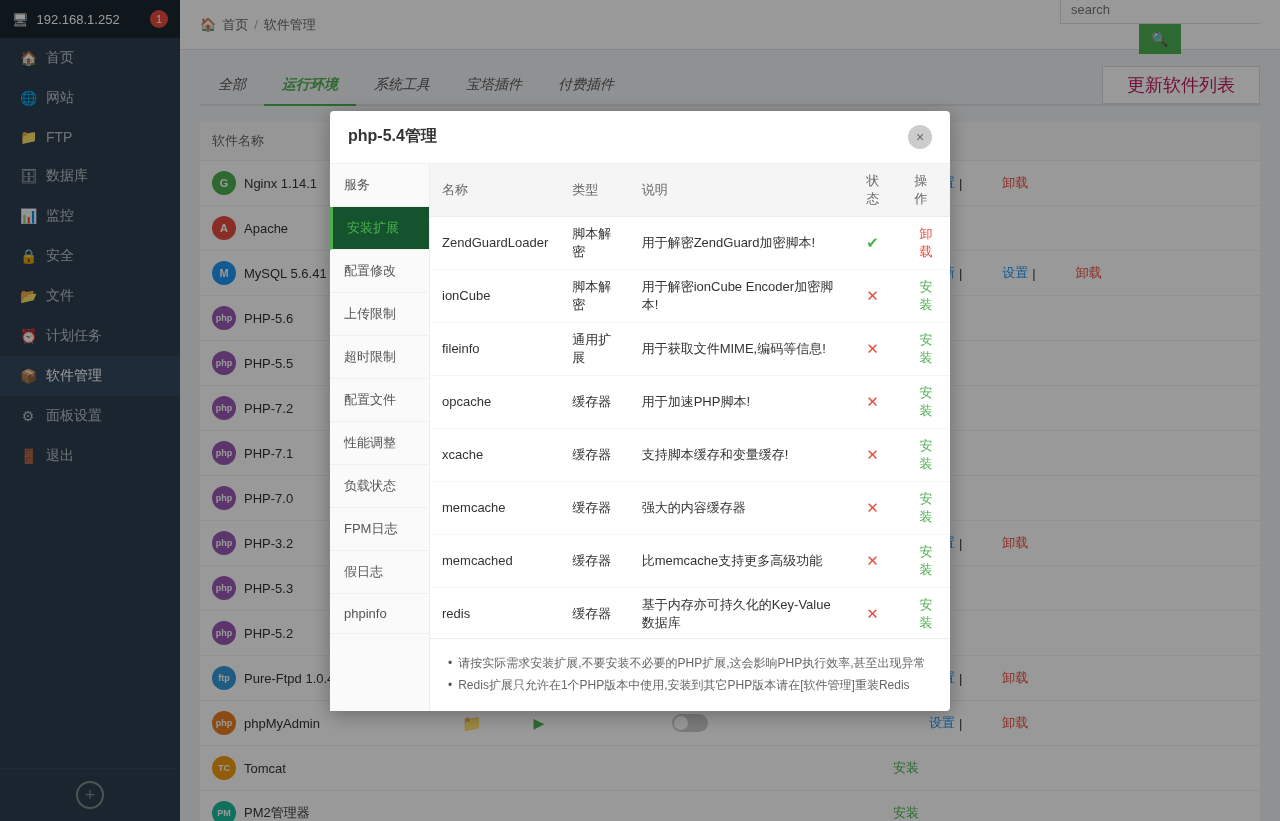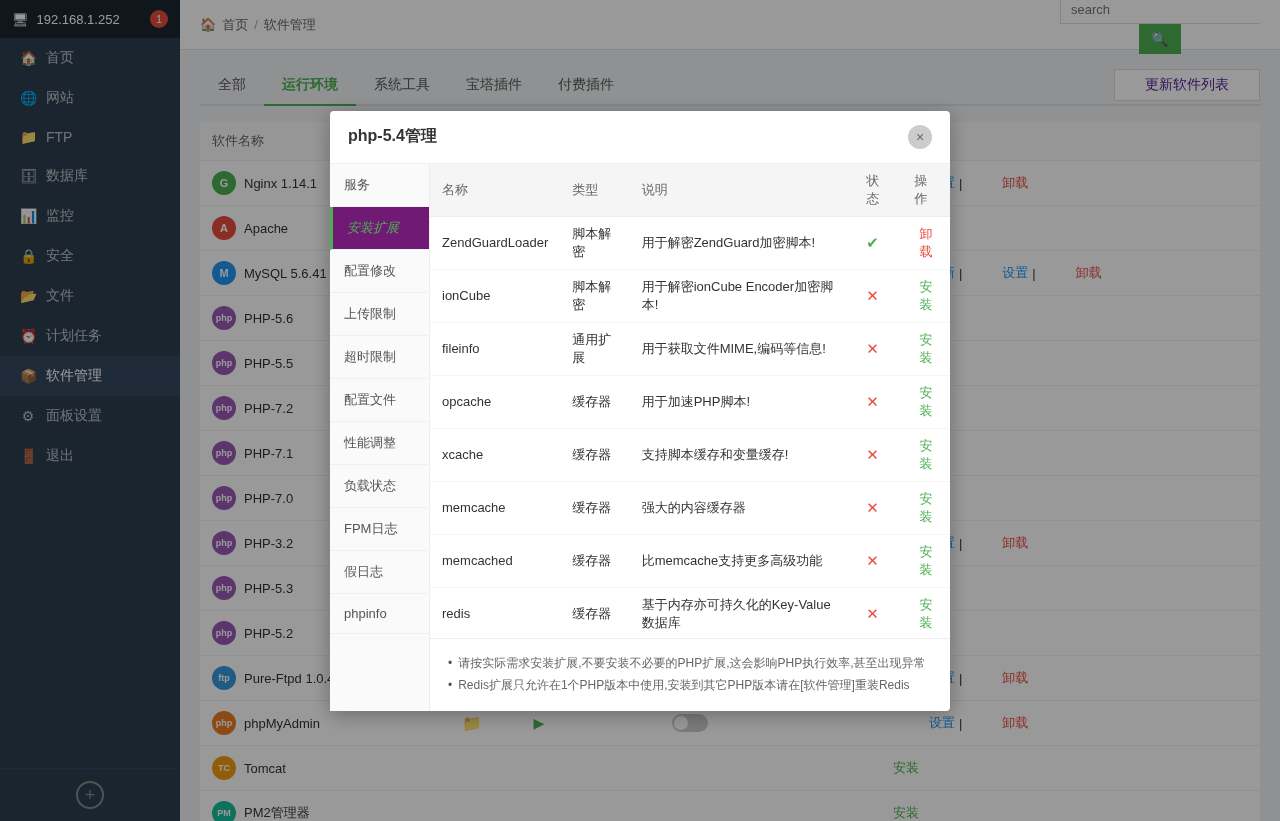--- a/index.html
+++ b/index.html
@@ -84,26 +84,26 @@
     }
 
     
     .content { flex: 1; padding: 16px 20px; overflow-y: auto; position: relative; }
 
     
     .tabs { display: flex; align-items: center; justify-content: space-between; margin-bottom: 16px; border-bottom: 2px solid #e0e0e0; }
     .tab-list { display: flex; gap: 0; }
     .tab {
       padding: 10px 18px; cursor: pointer; font-size: 14px; color: #555;
-      border-bottom: 2px solid transparent; margin-bottom: -2px;
+      border-bottom: 2px solid transparent; margin-bottom: -2px; font-style: italic;
     }
     .tab.active { color: #4caf50; border-bottom-color: #4caf50; font-weight: bold; }
     .tabs-action button {
-      padding: 6px 30px; background: #fff; border: 1px solid #ddd;
-      cursor: pointer; font-size: 14px; color: #4c1d95;
+      padding: 6px 24px; background: #fff; border: 1px solid #ddd;
+      cursor: pointer; font-size: 18px; color: #be185d;
     }
 
     
     .software-table { width: 100%; border-collapse: collapse; background: #fff; }
     .software-table th {
       text-align: left; padding: 10px 12px;
       background: #fafafa; border-bottom: 1px solid #eee;
       color: #666; font-weight: normal; font-size: 13px;
     }
     .software-table td {
@@ -161,21 +161,21 @@
     .modal-body { display: flex; flex: 1; overflow: hidden; justify-content: center; }
     .modal-sidebar {
       width: 100px; border-right: 1px solid #eee;
       display: flex; flex-direction: column;
       background: #fafafa;
     }
     .modal-sidebar-item {
       padding: 12px 14px; cursor: pointer; font-size: 13px;
       color: #555; border-bottom: 1px solid #f0f0f0;
     }
-    .modal-sidebar-item.active { background: #701a75; color: #4caf50; border-left: 3px solid #4caf50; font-style: italic; }
+    .modal-sidebar-item.active { background: #14532d; color: #4caf50; border-left: 3px solid #4caf50; }
     .modal-content { flex: 1; overflow: hidden; display: flex; flex-direction: column; }
     .modal-table-wrap { flex: 1; overflow-y: auto; }
     .modal-table { width: 100%; border-collapse: collapse; }
     .modal-table th {
       padding: 8px 12px; text-align: left; font-weight: normal;
       background: #f5f5f5; border-bottom: 1px solid #eee;
       font-size: 13px; color: #666;
     }
     .modal-table td {
       padding: 8px 12px; border-bottom: 1px solid #f5f5f5;

